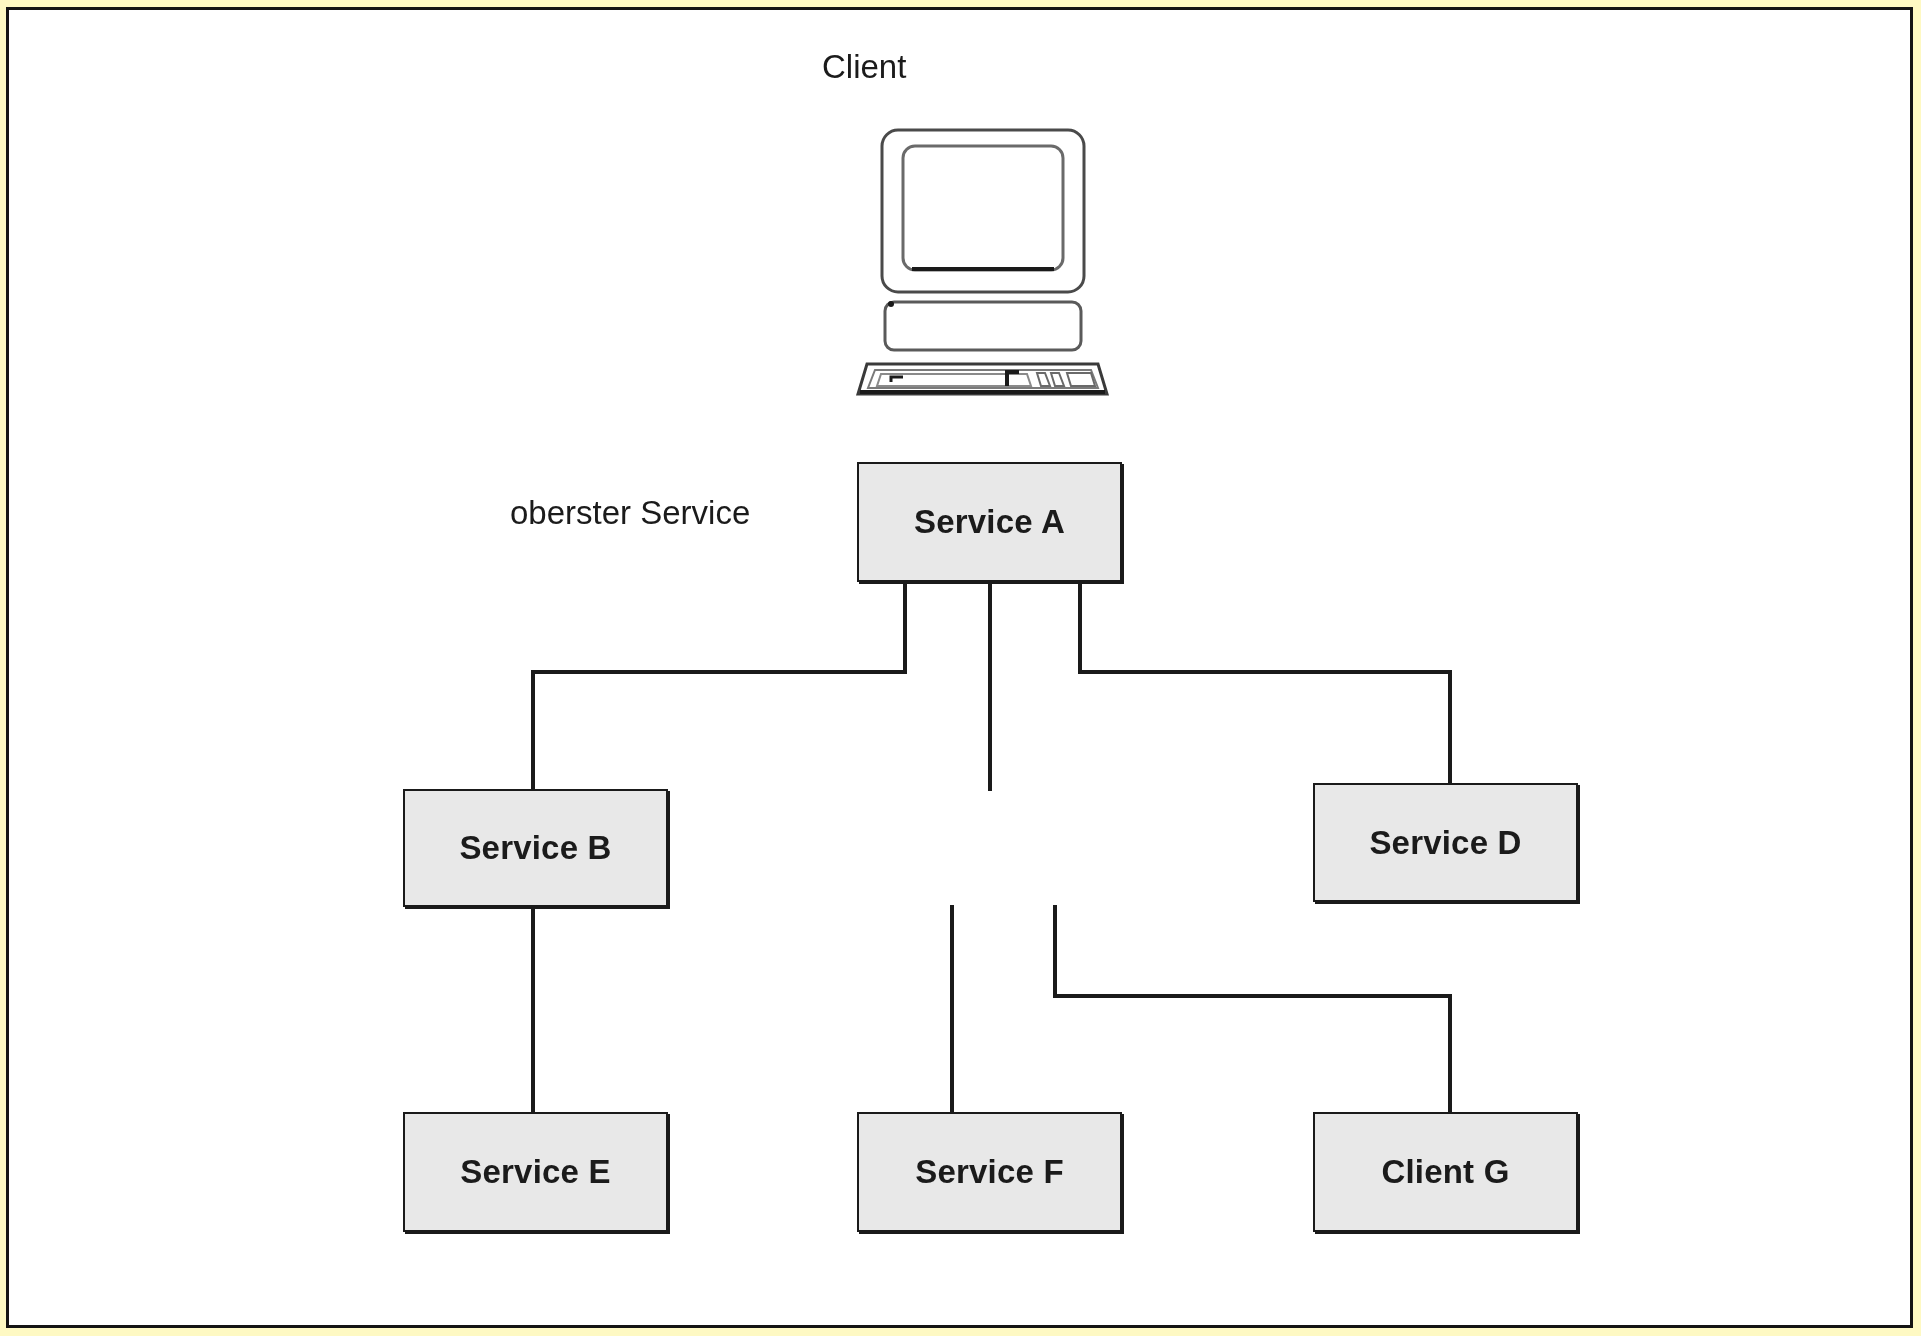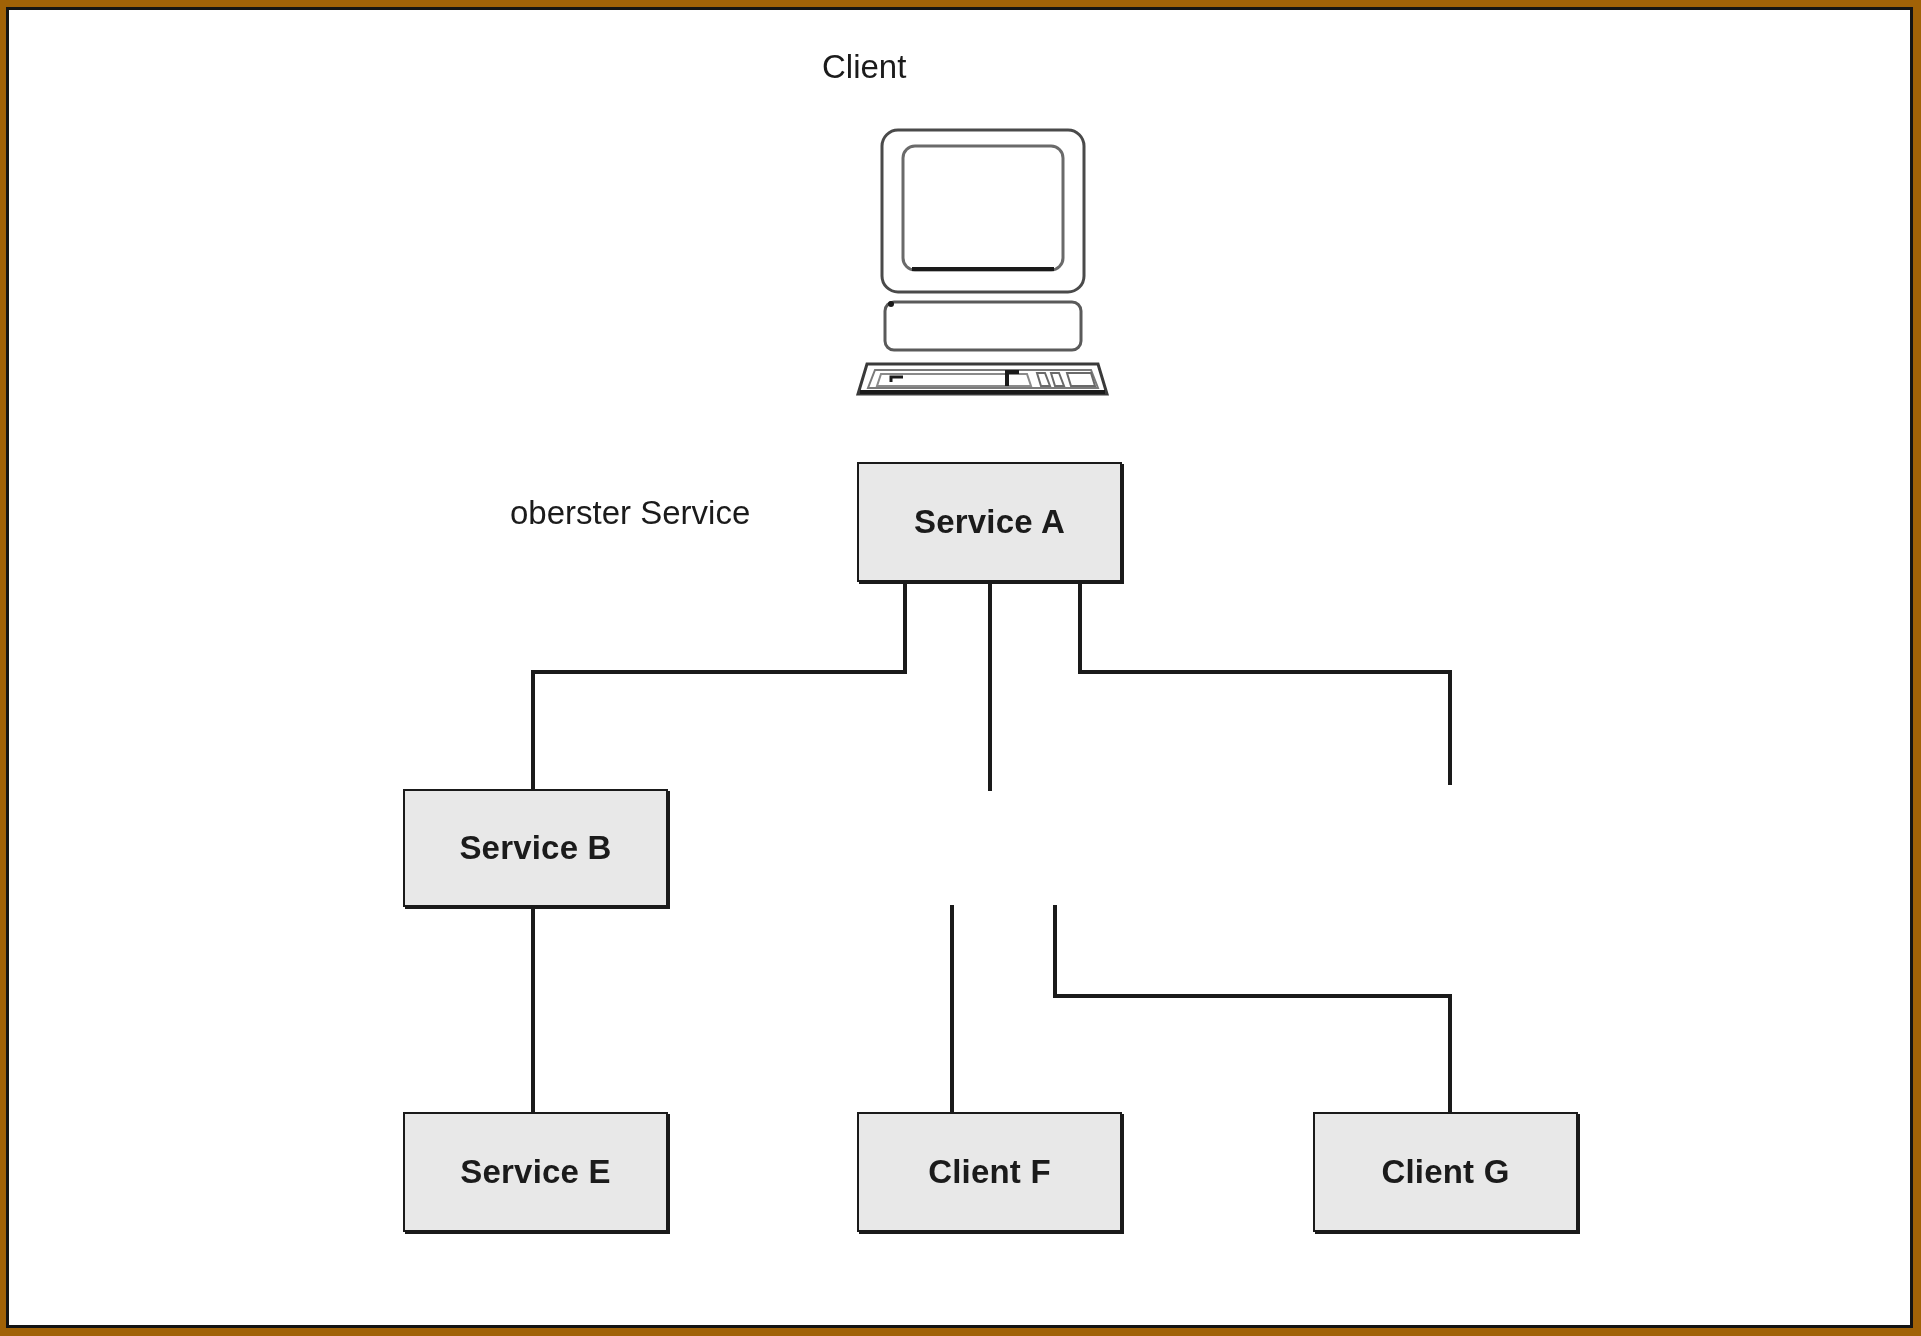--- a/index.html
+++ b/index.html
@@ -7,21 +7,21 @@
     padding: 0;
     background: #ffffff;
   }
   body {
     font-family: "Liberation Sans", sans-serif;
   }
   #canvas {
     position: relative;
     width: 1921px;
     height: 1336px;
-    background: #a16207;
+    background: #fef9c3;
     overflow: hidden;
   }
   #frame {
     position: absolute;
     left: 6px;
     top: 7px;
     width: 1907px;
     height: 1321px;
     border: 3px solid #141414;
     box-sizing: border-box;
@@ -121,25 +121,28 @@
 
   <div class="node-box" style="left:857px; top:462px; width:265px; height:120px;">
     <span class="node-label">Service A</span>
   </div>
 
   <div class="node-box" style="left:403px; top:789px; width:265px; height:118px;">
     <span class="node-label">Service B</span>
   </div>
 
 
+  <div class="node-box" style="left:1313px; top:783px; width:265px; height:119px;">
+    <span class="node-label">Service D</span>
+  </div>
 
   <div class="node-box" style="left:403px; top:1112px; width:265px; height:120px;">
     <span class="node-label">Service E</span>
   </div>
 
   <div class="node-box" style="left:857px; top:1112px; width:265px; height:120px;">
-    <span class="node-label">Client F</span>
+    <span class="node-label">Service F</span>
   </div>
 
   <div class="node-box" style="left:1313px; top:1112px; width:265px; height:120px;">
     <span class="node-label">Client G</span>
   </div>
 </div>
 
 </body></html>

